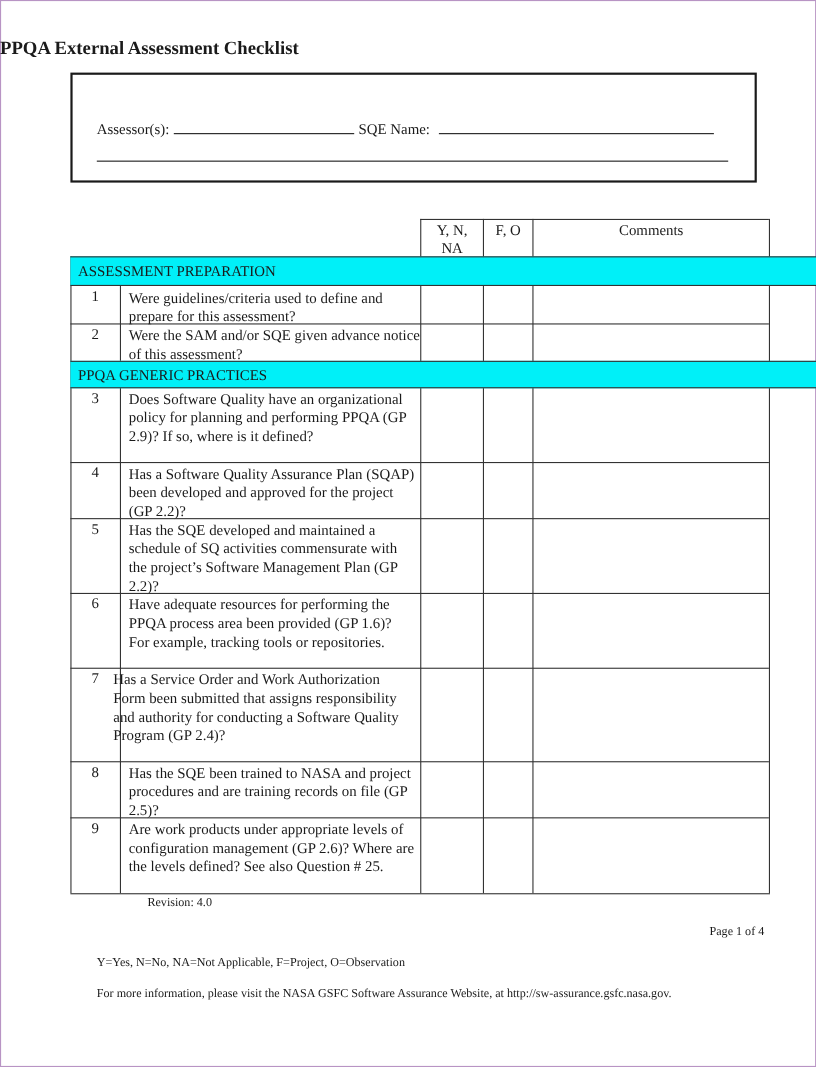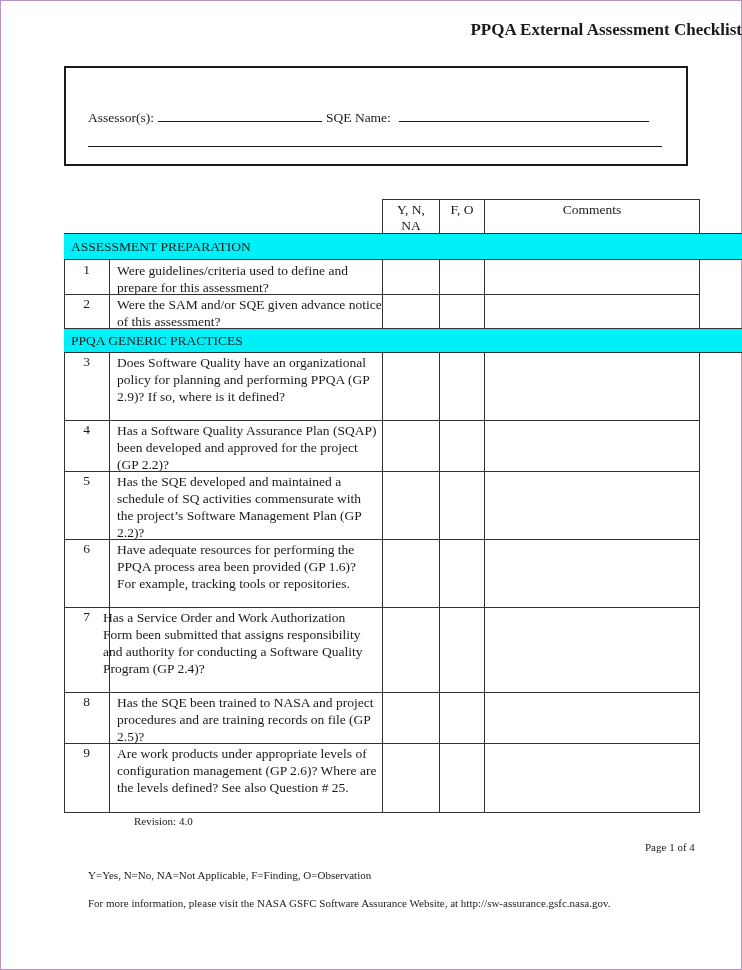--- a/index.html
+++ b/index.html
@@ -6,22 +6,22 @@
     body {
       width: 742px; height: 970px; background: #ffffff;
       font-family: "Liberation Serif", "DejaVu Serif", serif;
       color: #1a1a1a; position: relative; overflow: hidden;
     }
     .page-frame {
       position: absolute; left: 0; top: 0; width: 740px; height: 968px;
       border: 1px solid #b894c4;
     }
     .title {
-      position: absolute; left: 0; width: 742px; top: 20px;
-      text-align: right; font-weight: bold; font-size: 17px;
+      position: absolute; left: 0; width: 742px; top: 34px;
+      text-align: left; font-weight: bold; font-size: 17px;
     }
     .info-box {
       position: absolute; left: 64px; top: 66px; width: 620px; height: 96px;
       border: 2px solid #1a1a1a;
     }
     .info-line {
       position: absolute; left: 22px; font-size: 13.5px; white-space: nowrap;
       display: flex; align-items: baseline;
     }
     .blank {
@@ -150,14 +150,14 @@
   <div class="cell num" style="left:64px; top:744px; width:45px;">9</div>
   <div class="cell q" style="left:109px; top:744px; width:268px;">Are work products under appropriate levels of configuration management (GP 2.6)?  Where are the levels defined?  See also Question # 25.</div>
   <div class="input-cell" style="left:383px; top:743px; width:56px; height:69px;"></div>
   <div class="input-cell" style="left:440px; top:743px; width:44px; height:69px;"></div>
   <div class="input-cell" style="left:485px; top:743px; width:214px; height:69px;"></div>
   <div class="hl" style="left:64px; width:636px; top:812px;"></div>
 </div>
 
 <div class="footer" style="left:88px; top:815px;margin-left:46px;">Revision: 4.0</div>
 <div class="footer" style="left:645px; top:841px;">Page 1 of 4</div>
-<div class="footer" style="left:88px; top:869px;">Y=Yes, N=No, NA=Not Applicable, F=Finding, O=Observation</div>
+<div class="footer" style="left:88px; top:869px;">Y=Yes, N=No, NA=Not Applicable, F=Project, O=Observation</div>
 <div class="footer" style="left:88px; top:897px;">For more information, please visit the NASA GSFC Software Assurance Website, at http://sw-assurance.gsfc.nasa.gov.</div>
 
 </body></html>

